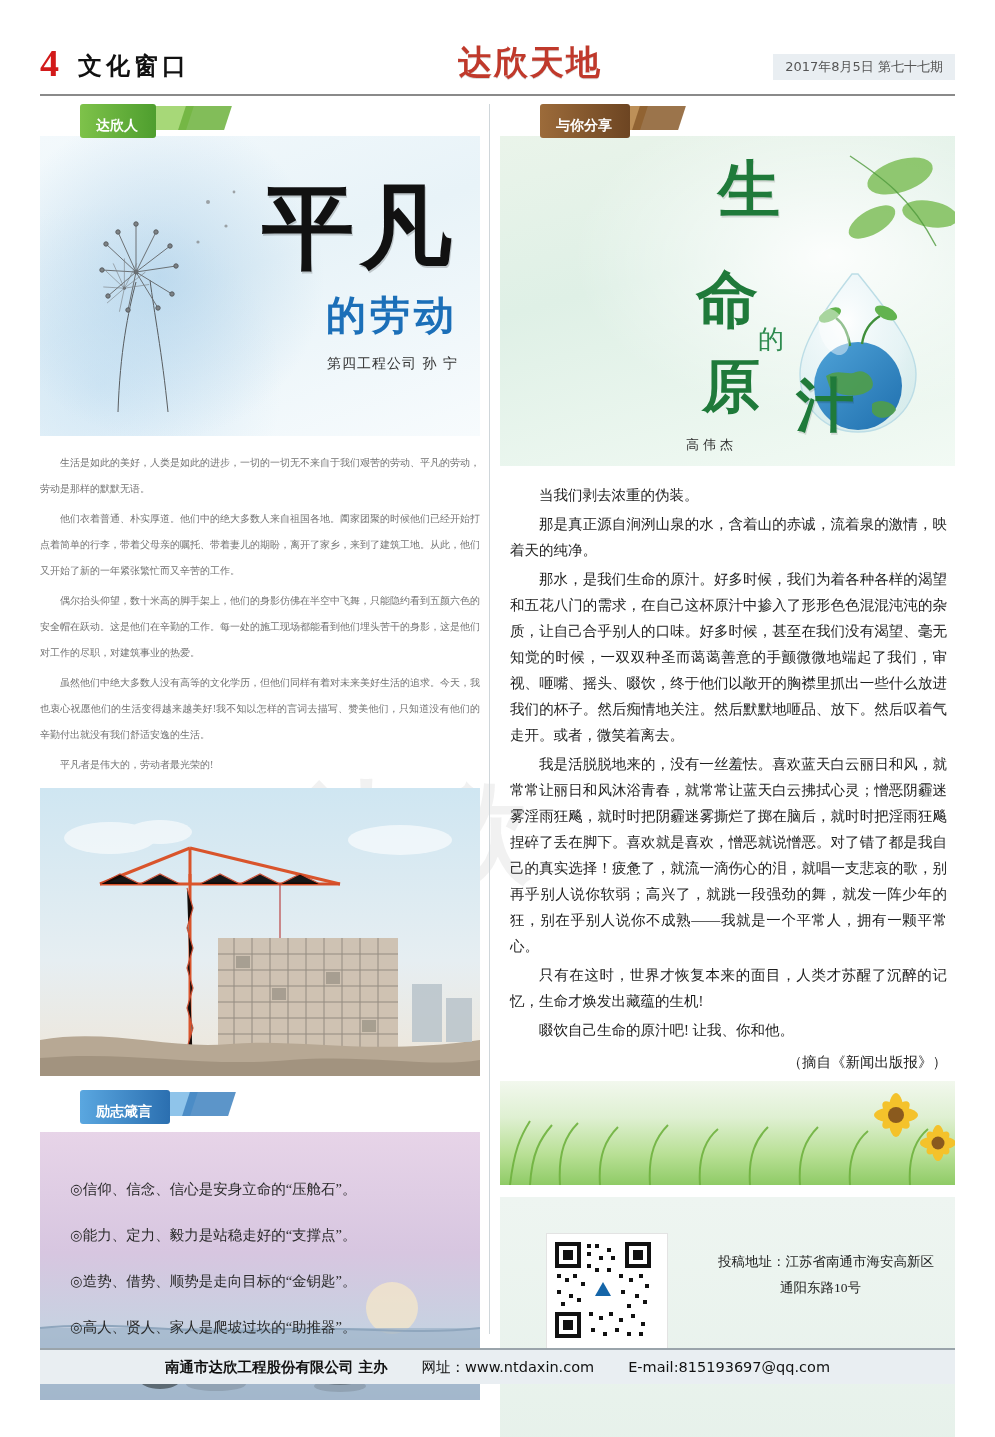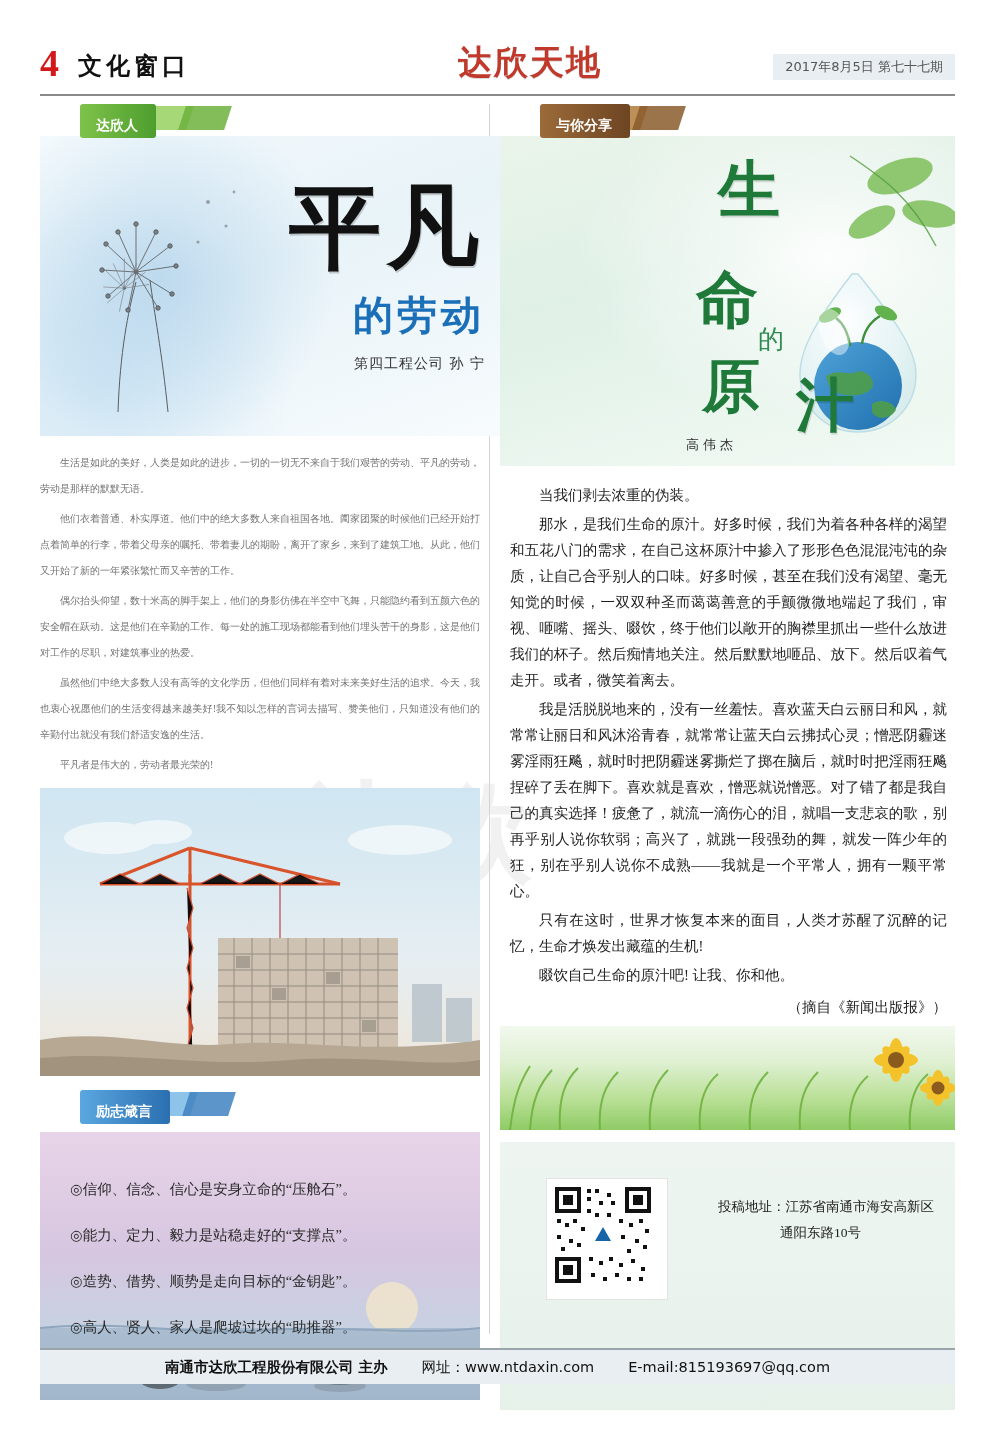--- a/index.html
+++ b/index.html
@@ -78,21 +78,20 @@
   .ribbon .flag.bl2{left:146px;background:#3f83c0;opacity:.85;}
 
   
   .hero-left{
     position:relative;width:440px;height:300px;margin-top:2px;
     background:
       radial-gradient(circle at 120px 140px, rgba(160,200,230,.55), rgba(160,200,230,0) 46%),
       radial-gradient(circle at 60px 250px, rgba(180,215,240,.45), rgba(180,215,240,0) 40%),
       linear-gradient(160deg,#f3f9fc 0%,#e8f3f8 45%,#f7fbfd 100%);
     overflow:hidden;
-    padding-left:27px;
   }
   .dandelion{position:absolute;left:18px;top:26px;width:200px;height:250px;opacity:.8;}
   .hero-title{
     position:absolute;right:22px;top:46px;text-align:right;
   }
   .hero-title .big{
     font-size:92px;font-weight:bold;color:#111;line-height:1;
     letter-spacing:6px;font-family:"Liberation Serif",serif;
     text-shadow:1px 2px 0 rgba(0,0,0,.18);
   }
@@ -447,20 +446,21 @@
       <div class="t1">生</div>
       <div class="t2">命</div>
       <div class="t3">的</div>
       <div class="t4">原</div>
       <div class="t1" style="left:296px;top:238px;font-size:58px;">汁</div>
       <div class="rauthor">高伟杰</div>
     </div>
 
     <div class="body-right">
       <p>当我们剥去浓重的伪装。</p>
+      <p>那是真正源自涧洌山泉的水，含着山的赤诚，流着泉的激情，映着天的纯净。</p>
       <p>那水，是我们生命的原汁。好多时候，我们为着各种各样的渴望和五花八门的需求，在自己这杯原汁中掺入了形形色色混混沌沌的杂质，让自己合乎别人的口味。好多时候，甚至在我们没有渴望、毫无知觉的时候，一双双种圣而蔼蔼善意的手颤微微地端起了我们，审视、咂嘴、摇头、啜饮，终于他们以敞开的胸襟里抓出一些什么放进我们的杯子。然后痴情地关注。然后默默地咂品、放下。然后叹着气走开。或者，微笑着离去。</p>
       <p>我是活脱脱地来的，没有一丝羞怯。喜欢蓝天白云丽日和风，就常常让丽日和风沐浴青春，就常常让蓝天白云拂拭心灵；憎恶阴霾迷雾淫雨狂飚，就时时把阴霾迷雾撕烂了掷在脑后，就时时把淫雨狂飚捏碎了丢在脚下。喜欢就是喜欢，憎恶就说憎恶。对了错了都是我自己的真实选择！疲惫了，就流一滴伤心的泪，就唱一支悲哀的歌，别再乎别人说你软弱；高兴了，就跳一段强劲的舞，就发一阵少年的狂，别在乎别人说你不成熟——我就是一个平常人，拥有一颗平常心。</p>
       <p>只有在这时，世界才恢复本来的面目，人类才苏醒了沉醉的记忆，生命才焕发出藏蕴的生机!</p>
       <p>啜饮自己生命的原汁吧! 让我、你和他。</p>
       <p class="src">（摘自《新闻出版报》）</p>
     </div>
 
     <div class="grass-band">
       <svg viewBox="0 0 455 104" width="455" height="104">
         <rect width="455" height="104" fill="none"></rect>

